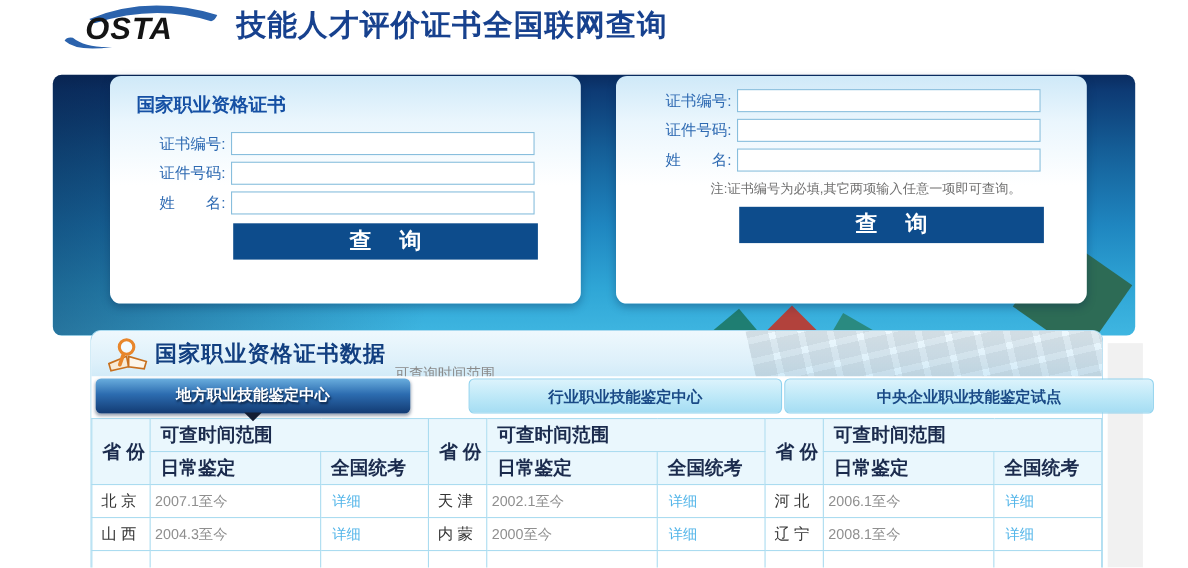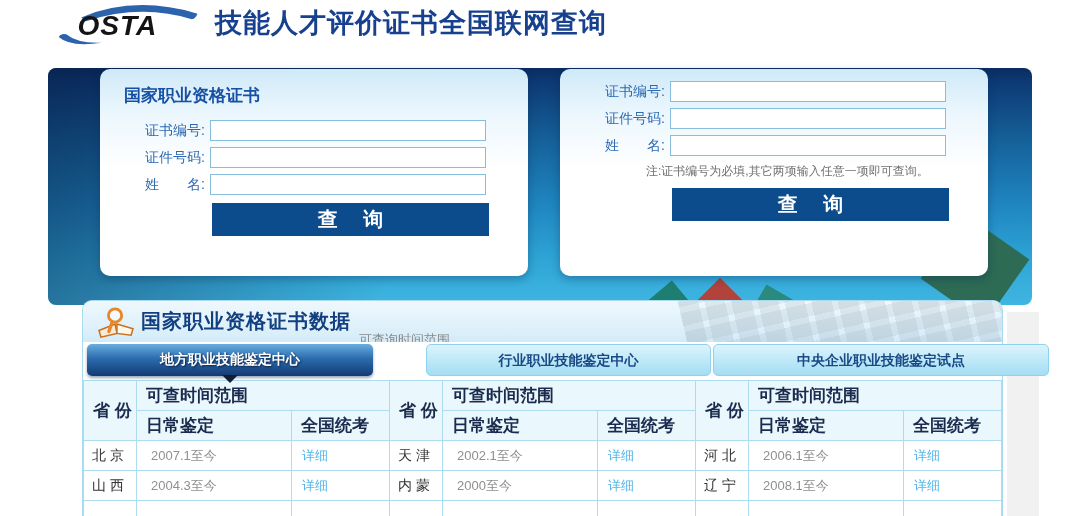--- a/index.html
+++ b/index.html
@@ -72,21 +72,21 @@
   .tab.t3 { left:630px; width:336px; }
   .tab.inactive { color:#1a4a86; border:1px solid #8fd2ee;
     background:linear-gradient(to bottom,#dcf3fc 0%,#bfe9f8 50%,#a5ddf3 100%); }
 
   
   table.range { border-collapse:collapse; width:919px; table-layout:fixed; }
   table.range th, table.range td { border:1px solid #abdcf0; height:30px; font-weight:normal;
     text-align:left; overflow:hidden; white-space:nowrap; }
   table.range th { background:#eaf7fd; color:#1b2b4d; font-weight:bold; font-size:17px; padding-left:9px; }
   td.prov { font-size:14px; font-weight:bold; color:#333; padding-left:8px; }
-  td.daily { font-size:13px; color:#8f8f8f; padding-left:14px;margin-top:41px; }
+  td.daily { font-size:13px; color:#8f8f8f; padding-left:4px;margin-top:41px; }
   td.detail { padding-left:10px; }
   td.detail a { font-size:13px; color:#52b5e9; text-decoration:none; cursor:pointer; }
 </style>
 </head>
 <body>
 
 <div id="page">
 
   <div class="site-header">
     <svg class="logo-svg" viewBox="0 0 160 46">

